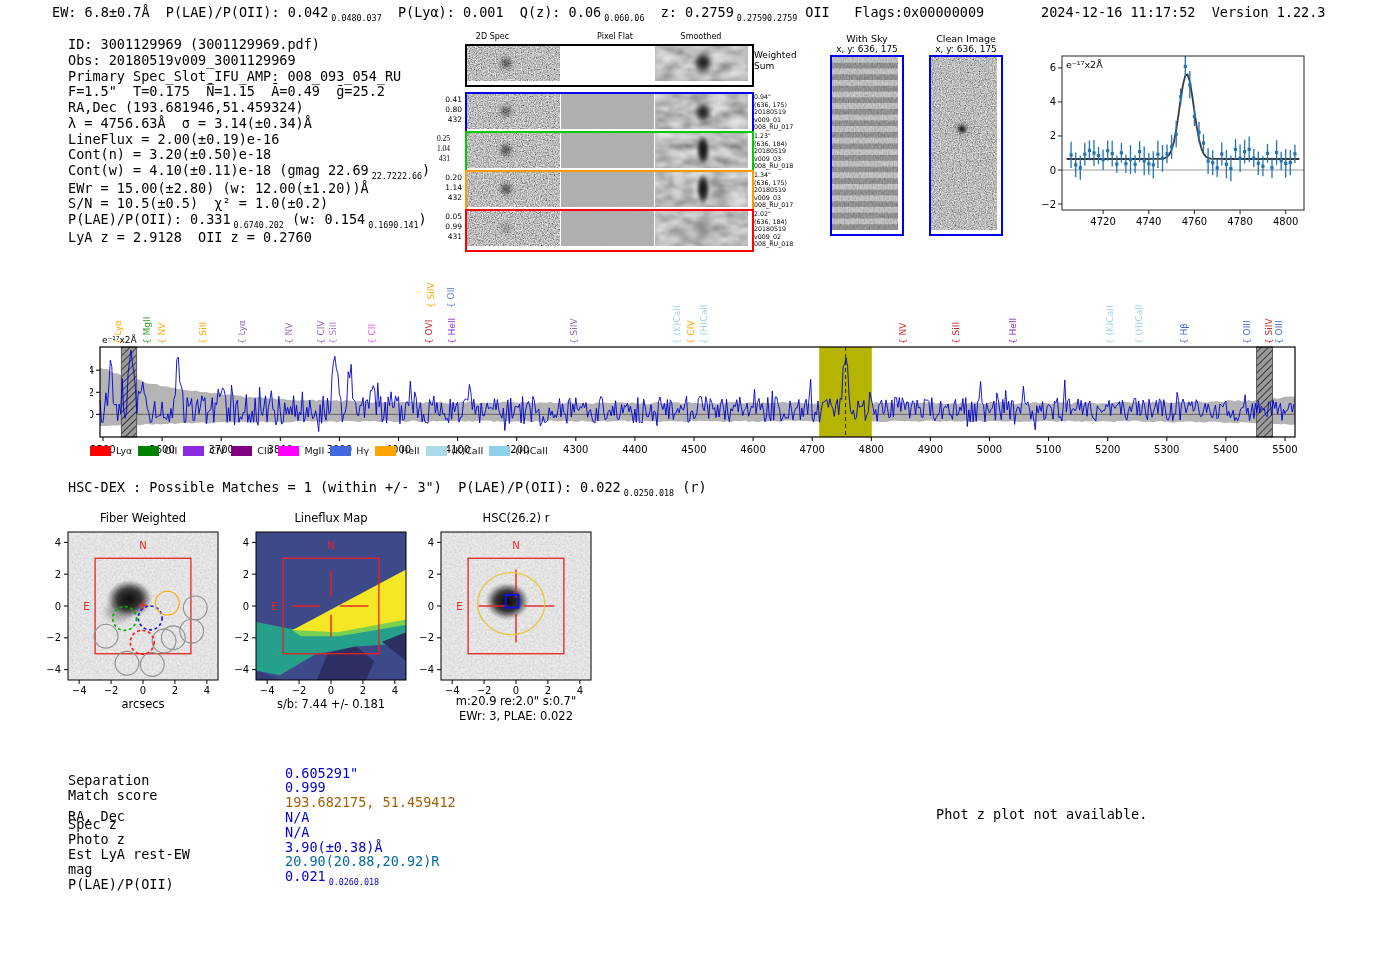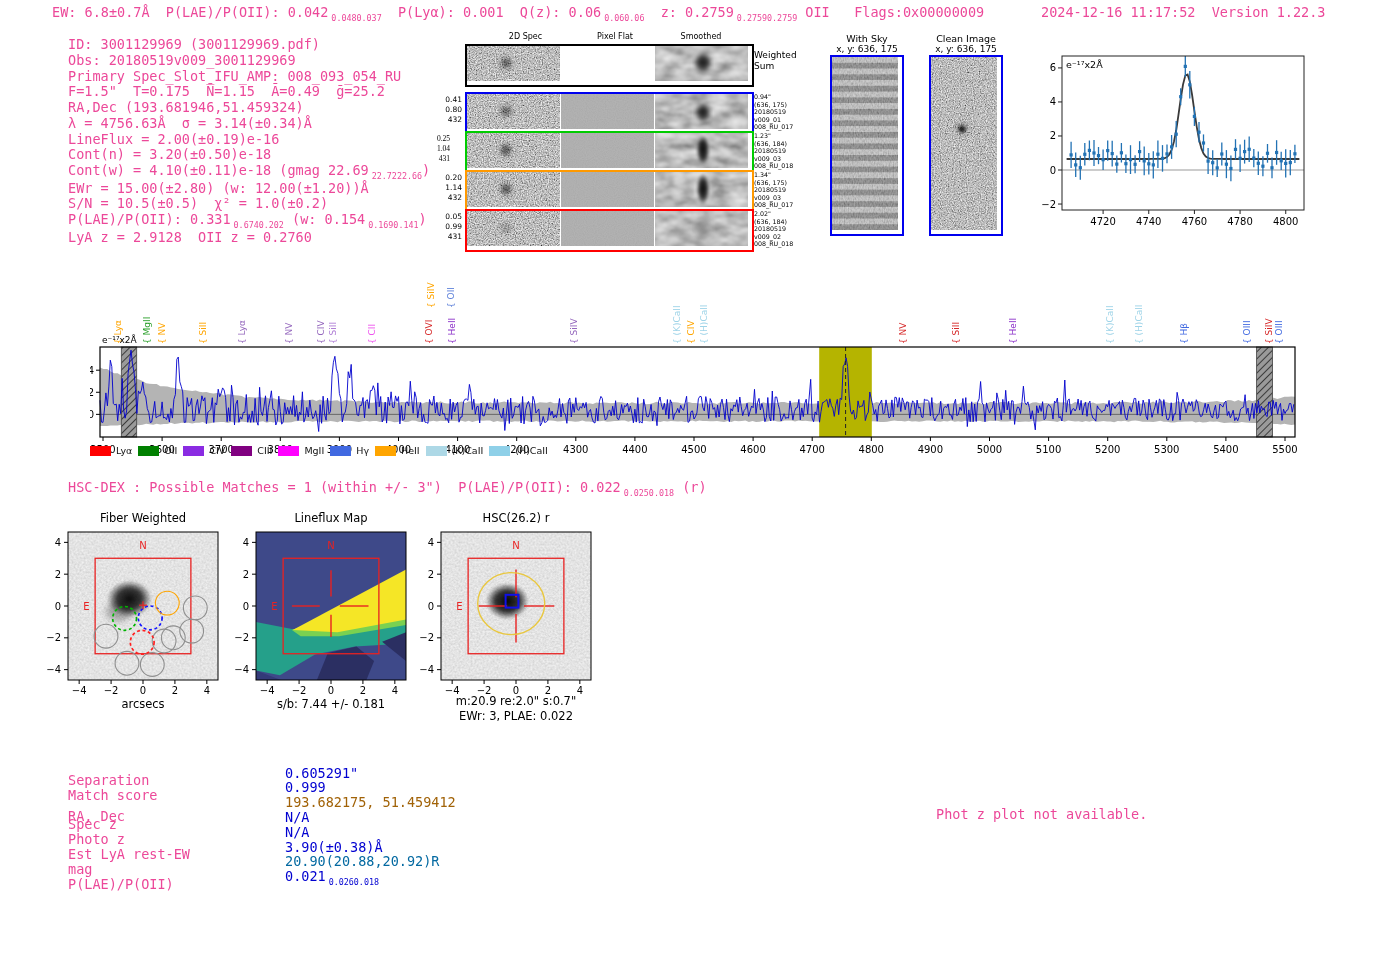--- a/index.html
+++ b/index.html
@@ -1,19 +1,19 @@
 <!DOCTYPE html>
 <html><head>
 <meta charset="utf-8">
 <style>
   html,body{margin:0;padding:0}
   body{width:1400px;height:953px;position:relative;background:#fff;overflow:hidden;
        font-family:"DejaVu Sans",sans-serif;color:#000}
   .abs{position:absolute}
-  .mono{font-family:"DejaVu Sans Mono",monospace;white-space:pre;font-size:13.5px;color:#ec4899}
+  .mono{font-family:"DejaVu Sans Mono",monospace;white-space:pre;font-size:13.5px;color:#000000}
   .stack{display:inline-flex;flex-direction:row;font-size:0.62em;line-height:1.08;
          vertical-align:-0.42em;margin-left:3px}
   .stack span{display:block}
   #info-block div{line-height:15.75px}
   .s2dh{font-size:8px;text-align:center;color:#000}
   .s2d-left{position:absolute;width:24px;text-align:right;font-size:7.5px;line-height:10px}
   .s2d-box{position:absolute;left:465px;width:285px;height:39px;border:2px solid #000;
            background:#fff;display:flex;gap:1px;overflow:hidden}
   .s2d-cell{width:93px;height:35px;overflow:hidden;background:#fff}
   .s2d-right{position:absolute;left:754px;width:64px;font-size:6.3px;line-height:7.6px}
@@ -32,21 +32,21 @@
   .mt-value{position:absolute;left:217px;color:#0000d0}
 </style>
 </head>
 <body>
 
 <div id="header-left" class="abs mono" style="left:52px;top:4px">EW: 6.8±0.7Å  P(LAE)/P(OII): 0.042<span class="stack"><span>0.048</span><span>0.037</span></span>  P(Lyα): 0.001  Q(z): 0.06<span class="stack"><span>0.06</span><span>0.06</span></span>  z: 0.2759<span class="stack"><span>0.2759</span><span>0.2759</span></span> OII   Flags:0x00000009</div>
 <div id="header-right" class="abs mono" style="left:1041px;top:4px">2024-12-16 11:17:52  Version 1.22.3</div>
 
 <div id="info-block" class="abs mono" style="left:68px;top:37px"><div>ID: 3001129969 (3001129969.pdf)</div><div>Obs: 20180519v009_3001129969</div><div>Primary Spec_Slot_IFU_AMP: 008_093_054_RU</div><div>F=1.5"  T=0.175  N̄=1.15  Ā=0.49  ḡ=25.2</div><div>RA,Dec (193.681946,51.459324)</div><div>λ = 4756.63Å  σ = 3.14(±0.34)Å</div><div>LineFlux = 2.00(±0.19)e-16</div><div>Cont(n) = 3.20(±0.50)e-18</div><div>Cont(w) = 4.10(±0.11)e-18 (gmag 22.69<span class="stack"><span>22.72</span><span>22.66</span></span>)</div><div>EWr = 15.00(±2.80) (w: 12.00(±1.20))Å</div><div>S/N = 10.5(±0.5)  χ² = 1.0(±0.2)</div><div>P(LAE)/P(OII): 0.331<span class="stack"><span>0.674</span><span>0.202</span></span> (w: 0.154<span class="stack"><span>0.169</span><span>0.141</span></span>)</div><div>LyA z = 2.9128  OII z = 0.2760</div></div>
 
-<div class="abs s2dh" style="left:478px;top:32px;width:95px">2D Spec</div>
+<div class="abs s2dh" style="left:445px;top:32px;width:95px">2D Spec</div>
 <div class="abs s2dh" style="left:560px;top:32px;width:110px">Pixel Flat</div>
 <div class="abs s2dh" style="left:655px;top:32px;width:92px">Smoothed</div>
 <div id="s2d-rows" class="abs" style="left:0;top:0">
     <div class="s2d-box" style="top: 44px; border-color: rgb(0, 0, 0);">
       <div class="s2d-cell"><svg width="93" height="35">
           <filter id="nf0" x="-10%" y="-10%" width="120%" height="120%">
             <feTurbulence type="fractalNoise" baseFrequency="0.85 0.8" numOctaves="2" seed="11" stitchTiles="stitch"></feTurbulence>
             <feColorMatrix type="matrix" values="1.2 0 0 0 -0.1 1.2 0 0 0 -0.1 1.2 0 0 0 -0.1 0 0 0 0 1"></feColorMatrix>
           </filter>
           <rect x="0" y="0" width="93" height="35" filter="url(#nf0)"></rect>

